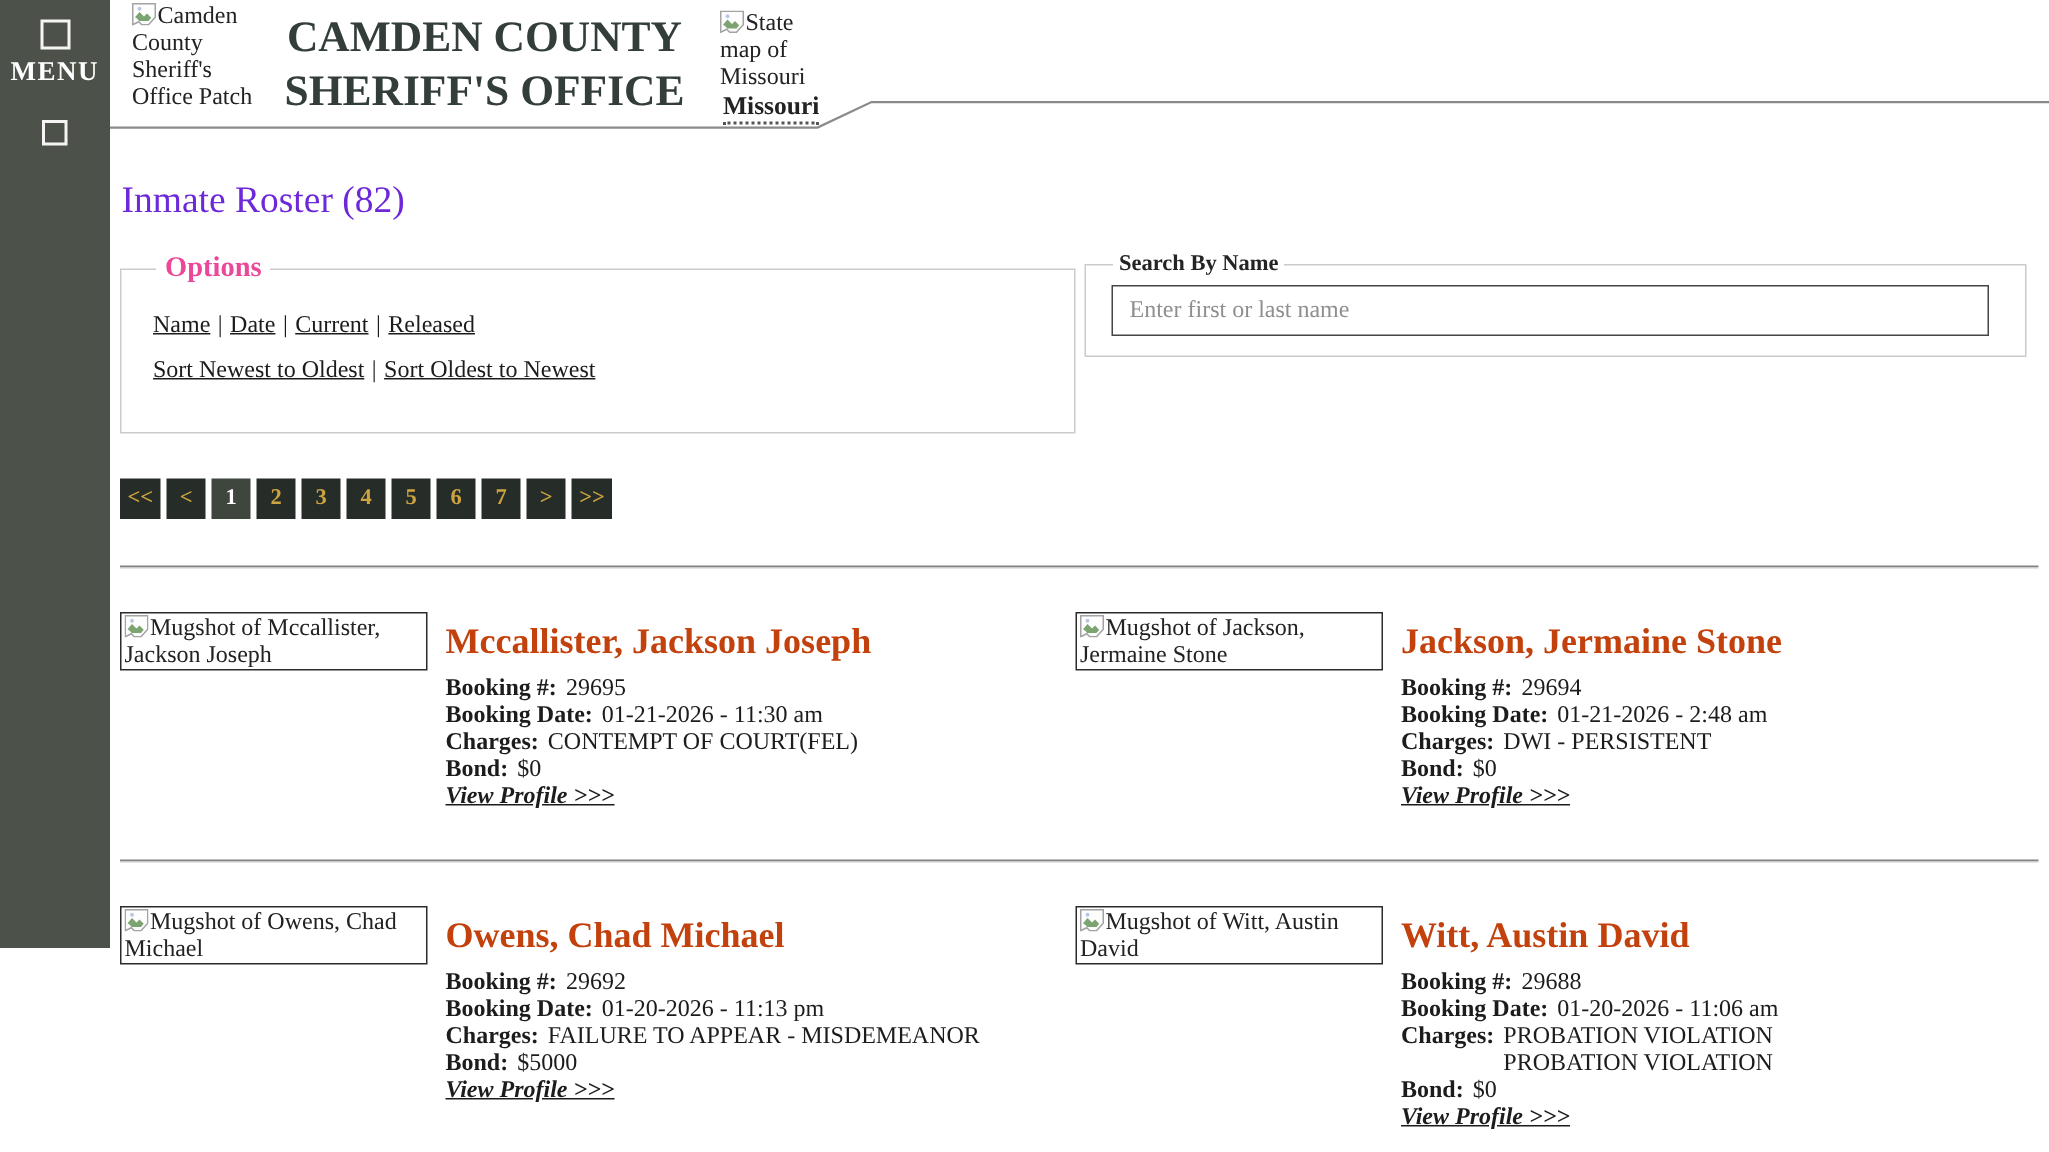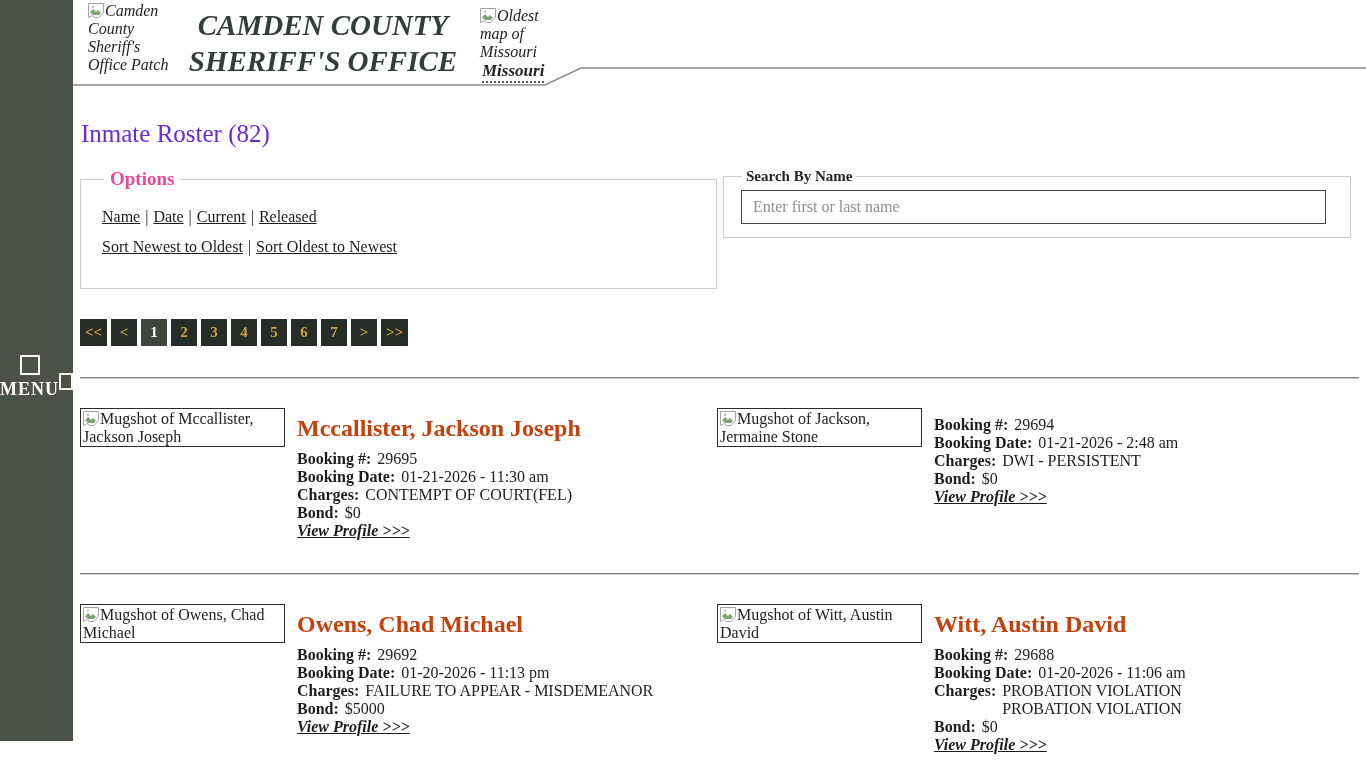--- a/index.html
+++ b/index.html
@@ -8,41 +8,40 @@
     width: 1366px; height: 768px;
     overflow: hidden;
     background: #ffffff;
     font-family: "Liberation Serif", "DejaVu Serif", serif;
     color: #1c1c1c;
   }
 
   
   .sidebar {
     position: fixed; left: 0; top: 0;
-    width: 73px; height: 741px;
+    width: 73px; height: 632px;
     background: #4c524a;
-    display: flex; flex-direction: row; align-items: center;
+    display: flex; flex-direction: column; align-items: center;
     z-index: 5;
   }
   .menu-btn { display: flex; flex-direction: column; align-items: center; cursor: pointer; }
   .sq { display: block; border: 2px solid #f5f5f3; background: transparent; }
   .sq1 { width: 20px; height: 20px; margin-top: 13px; }
   .sq2 { width: 17px; height: 17px; margin-top: 22px; cursor: pointer; }
   .menu-label {
     color: #ffffff; font-weight: bold; font-size: 18px;
     letter-spacing: 1px; margin-top: 4px;
   }
 
   
   .header {
     position: relative;
     margin-left: 73px;
     height: 85px;
     background: #fff;
-    font-style: italic;
   }
   .broken-img { font-size: 16px; line-height: 18px; color: #222; }
   .bi { width: 16px; height: 15px; vertical-align: -2px; margin-right: 1px; }
   .logo-broken {
     position: absolute; left: 15px; top: 2px;
     width: 94px; height: 80px; overflow: hidden;
   }
   .site-title {
     position: absolute; left: 112px; top: 7px; width: 276px;
     text-align: center;
@@ -170,21 +169,21 @@
         <use href="#broken-img"></use>
       </svg><span>Camden County Sheriff's Office Patch</span>
   </div>
   <div class="site-title">
     <div>CAMDEN COUNTY</div>
     <div>SHERIFF'S OFFICE</div>
   </div>
   <div class="statemap-broken broken-img">
     <svg class="bi">
         <use href="#broken-img"></use>
-      </svg><span>Oldest map of Missouri</span>
+      </svg><span>State map of Missouri</span>
   </div>
   <a class="missouri-tab">Missouri</a>
   <svg class="tab-line" viewBox="0 0 1293 30" preserveAspectRatio="none">
     <polyline points="0,25 472,25 508,8 1293,8" fill="none" stroke="#8a8a8a" stroke-width="1.5"></polyline>
   </svg>
 </div>
 
 <div class="main">
 
   <h1 class="page-title">Inmate Roster (82)</h1>
@@ -256,20 +255,21 @@
         </div>
       </div>
     </div>
     <div class="inmate-card">
       <div class="mugshot broken-img">
         <svg class="bi">
             <use href="#broken-img"></use>
           </svg><span>Mugshot of Jackson, Jermaine Stone</span>
       </div>
       <div class="inmate-info">
+        <div class="inmate-name">Jackson, Jermaine Stone</div>
         <div class="details">
           <div class="drow">
               <span class="lbl">Booking #:</span>
               <span>29694</span>
             </div>
           <div class="drow">
               <span class="lbl">Booking Date:</span>
               <span>01-21-2026 - 2:48 am</span>
             </div>
           <div class="drow">

